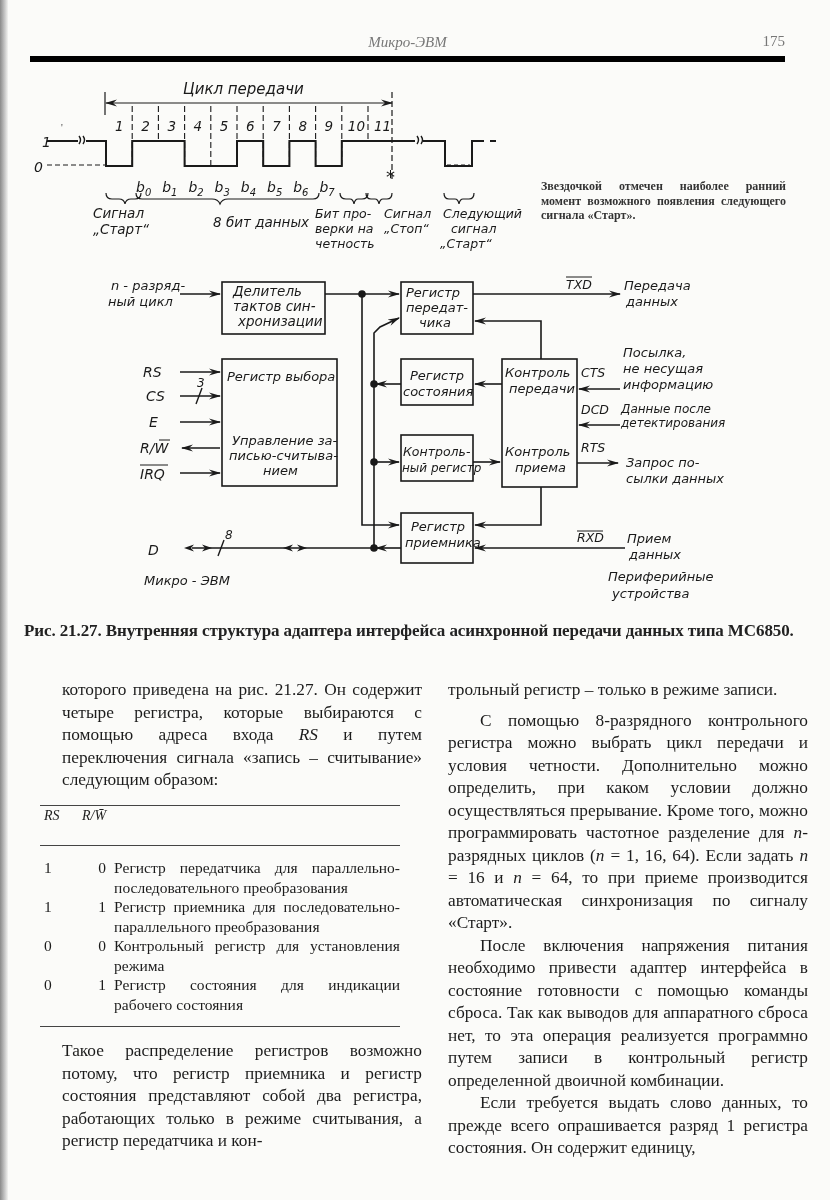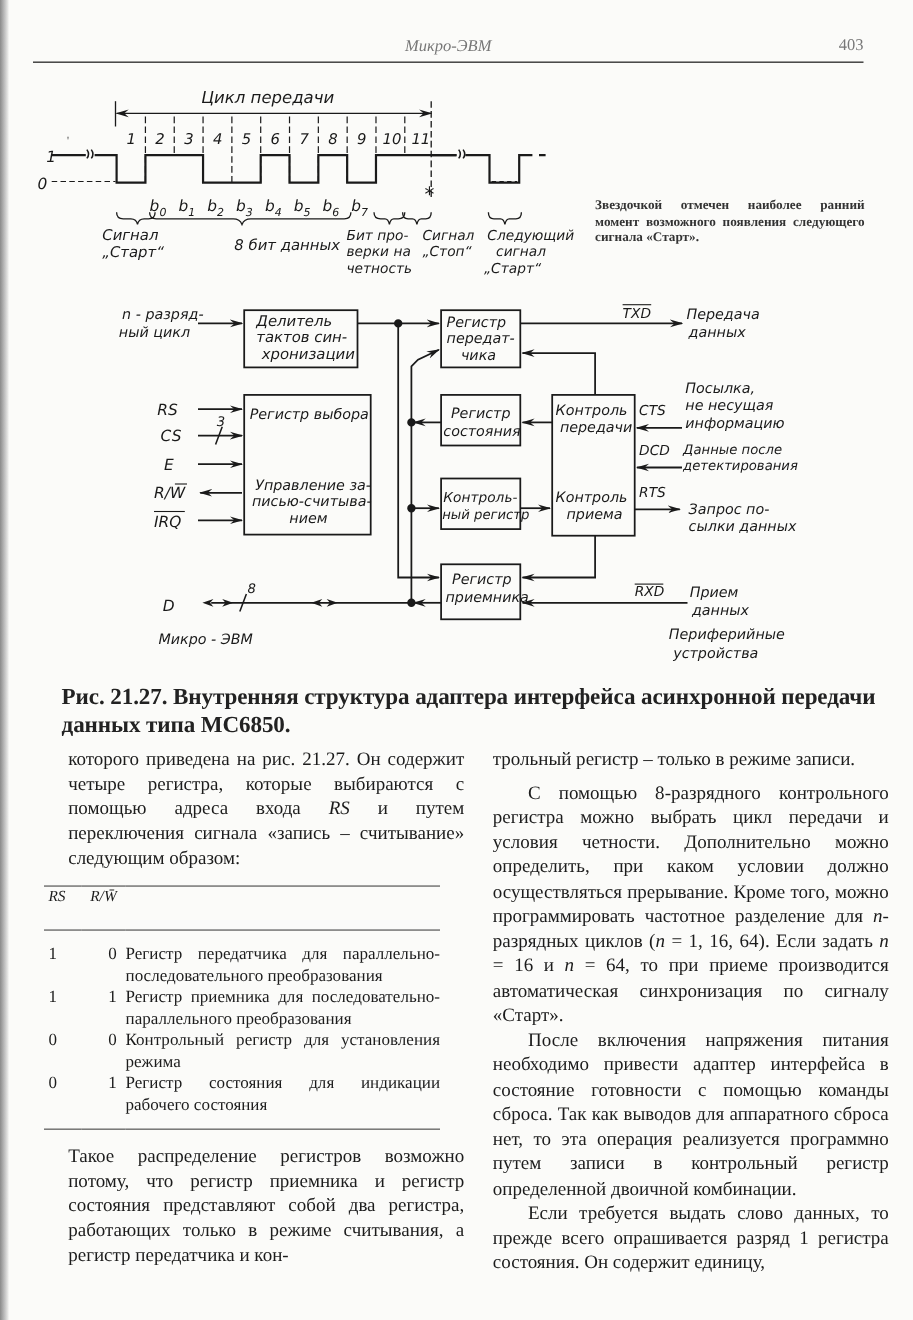--- a/index.html
+++ b/index.html
@@ -1,31 +1,31 @@
 <!DOCTYPE html>
 <html><head>
 <meta charset="utf-8">
 <style>
   html, body { margin:0; padding:0; }
   body { width:830px; height:1200px; background:#fbfbf9; position:relative; overflow:hidden;
          font-family:"Liberation Serif", "DejaVu Serif", serif; color:#1c1c1c; }
   .scan-edge { position:absolute; left:0; top:0; width:8px; height:1200px;
                background:linear-gradient(to right,#8a8a8a,#c8c8c8 60%,#f3f3f1); }
-  .running-head { position:absolute; left:30px; top:32px; width:755px; height:24px; border-bottom:1px solid #000000; }
+  .running-head { position:absolute; left:30px; top:32px; width:755px; height:24px; border-bottom:6px solid #000000; }
   .rh-title { position:absolute; left:0; width:100%; text-align:center; top:2px; font-style:italic; font-size:15px; color:#777; }
   .rh-page { position:absolute; right:0; top:1px; font-size:15px; color:#777; }
 
   .fig-svg { position:absolute; left:0; top:0; }
   .diag-text { font-family:"DejaVu Sans", "Liberation Sans", sans-serif; font-style:italic; fill:#1a1a1a; }
 
   .cap26 { position:absolute; left:541px; top:175px; width:245px; }
   .cap26-title { font-size:15.5px; line-height:18px; text-align:justify; }
   .cap26-note { font-size:12px; line-height:14.5px; margin-top:4px; text-align:justify; font-weight:bold; color:#333; }
 
-  .cap27 { position:absolute; left:56px; top:621px; width:770px; font-size:21px; font-weight:bold; color:#222; letter-spacing:-0.1px; }
+  .cap27 { position:absolute; left:24px; top:621px; width:770px; font-size:17px; font-weight:bold; color:#222; letter-spacing:-0.1px; }
 
   .col { position:absolute; font-size:17.3px; line-height:22.5px; text-align:justify;margin-left:22px; }
   .col-left { left:40px; width:360px; }
   .col-right { left:426px; width:360px; }
   .col p { margin:0; }
   .indent { text-indent:32px; }
 
   .rs-table { position:absolute; left:40px; top:805px; width:360px; border-collapse:collapse; font-size:15.5px; }
   .rs-table .rule-top { border-top:1.5px solid #444; }
   .tbl-head { height:40px; font-style:italic; font-size:14px; }
@@ -37,21 +37,21 @@
   .tbl-body-first td { padding-top:12px; }
   .tbl-end td { border-bottom:1.5px solid #444; height:12px; }
 </style>
 </head>
 <body>
 
 <div class="scan-edge"></div>
 
 <div class="running-head">
   <span class="rh-title">Микро-ЭВМ</span>
-  <span class="rh-page">403</span>
+  <span class="rh-page">175</span>
 </div>
 
 <svg class="fig-svg" width="830" height="610" viewBox="0 0 830 610">
   <defs>
     <marker id="ah" markerWidth="12" markerHeight="8" refX="11" refY="4" orient="auto" markerUnits="userSpaceOnUse">
       <path d="M0,0.5 L12,4 L0,7.5 L4,4 Z" fill="#1a1a1a"></path>
     </marker>
     <marker id="ahs" markerWidth="12" markerHeight="8" refX="1" refY="4" orient="auto" markerUnits="userSpaceOnUse">
       <path d="M12,0.5 L0,4 L12,7.5 L8,4 Z" fill="#1a1a1a"></path>
     </marker>

